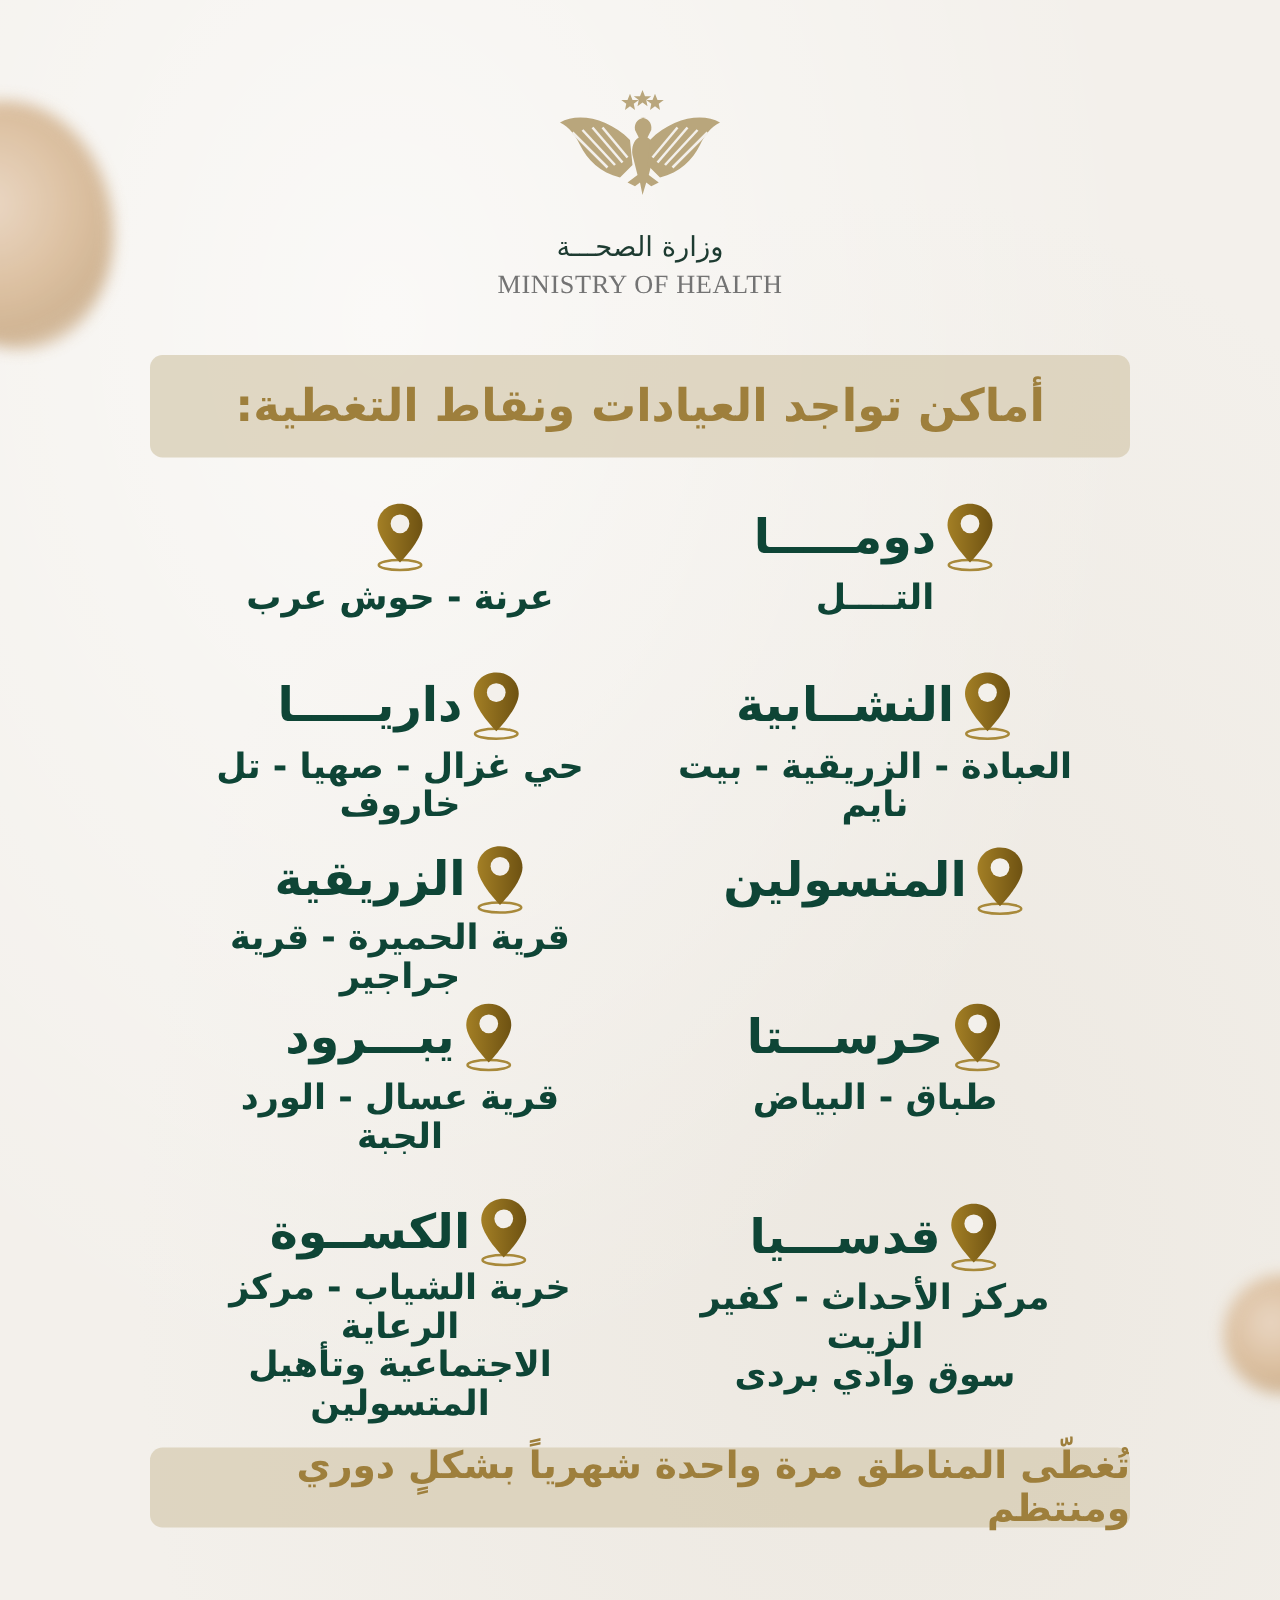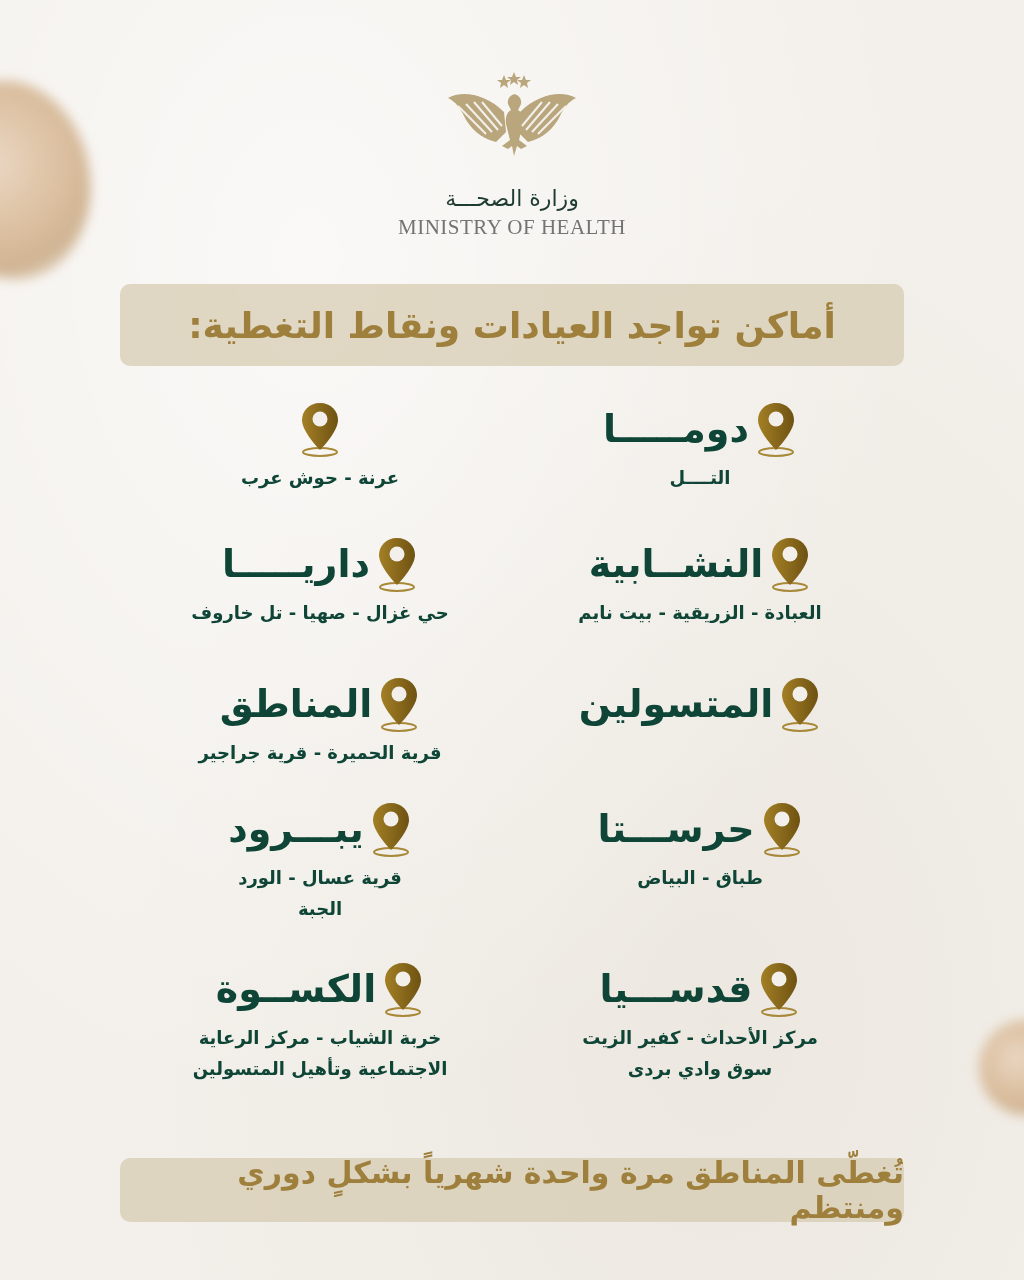--- a/index.html
+++ b/index.html
@@ -57,21 +57,21 @@
     direction: rtl;
   }
   .loc {
     display: flex; flex-direction: column; align-items: center;
     direction: rtl; padding: 0 10px;
   }
   .loc-head { display: flex; align-items: center; gap: 6px; height: 66px; }
   .loc-name { font-size: 38px; font-weight: bold; color: #0e4536; letter-spacing: 4px; }
   .pin { width: 42px; height: 58px; }
   .loc-sub {
-    font-size: 18px; font-weight: bold; color: #0e4536;
+    font-size: 28px; font-weight: bold; color: #0e4536;
     line-height: 31px; text-align: center;
   }
   .row1 { height: 135px; }
   .row2 { height: 140px; }
   .row3 { height: 125px; }
   .row4 { height: 160px; }
   .row5 { height: 140px; }
 </style>
 </head>
 <body>
@@ -169,21 +169,21 @@
       <span class="loc-name">المتسولين</span>
     </div>
   </div>
   <div class="loc row3">
     <div class="loc-head">
       <svg class="pin" viewBox="0 0 42 58">
           <ellipse cx="21" cy="52" rx="17" ry="4" fill="none" stroke="#a8893a" stroke-width="2"></ellipse>
           <path d="M21 3 C10 3 3 11 3 20 C3 32 21 50 21 50 C21 50 39 32 39 20 C39 11 32 3 21 3 Z" fill="url(#pg)"></path>
           <circle cx="21" cy="19" r="7.5" fill="#f3f0eb"></circle>
         </svg>
-      <span class="loc-name">المناطق</span>
+      <span class="loc-name">الزريقية</span>
     </div>
     <div class="loc-sub">قرية الحميرة - قرية جراجير</div>
   </div>
 
   <div class="loc row4">
     <div class="loc-head">
       <svg class="pin" viewBox="0 0 42 58">
           <ellipse cx="21" cy="52" rx="17" ry="4" fill="none" stroke="#a8893a" stroke-width="2"></ellipse>
           <path d="M21 3 C10 3 3 11 3 20 C3 32 21 50 21 50 C21 50 39 32 39 20 C39 11 32 3 21 3 Z" fill="url(#pg)"></path>
           <circle cx="21" cy="19" r="7.5" fill="#f3f0eb"></circle>

